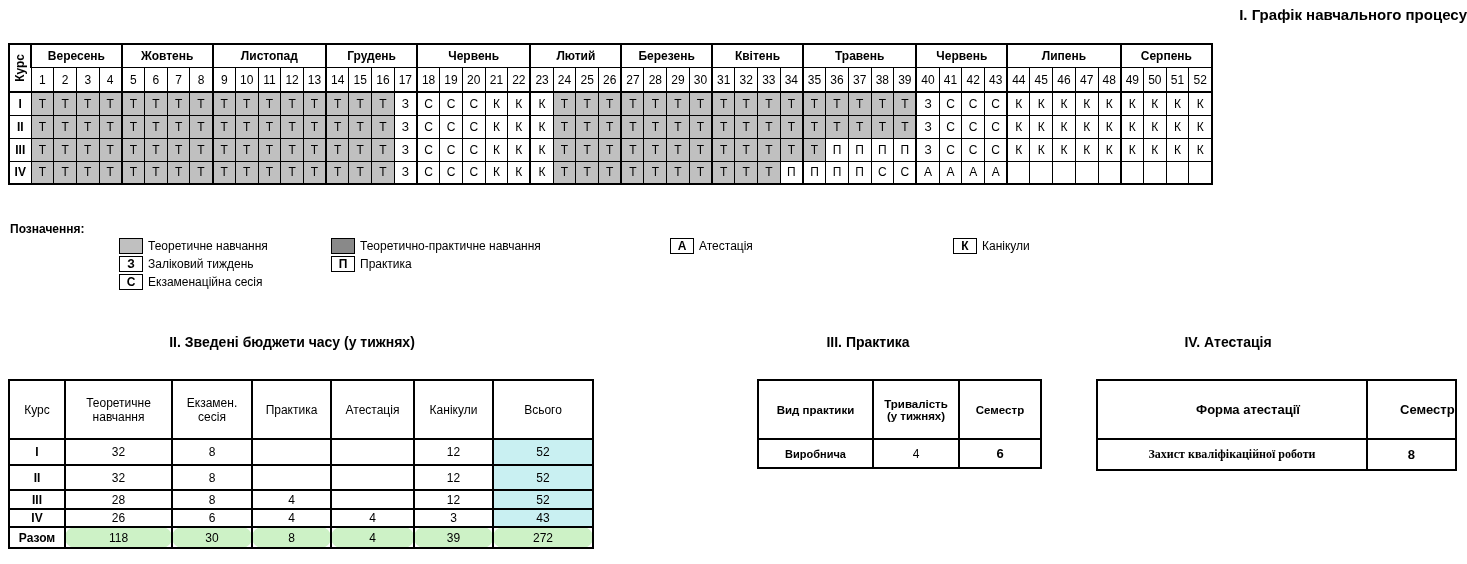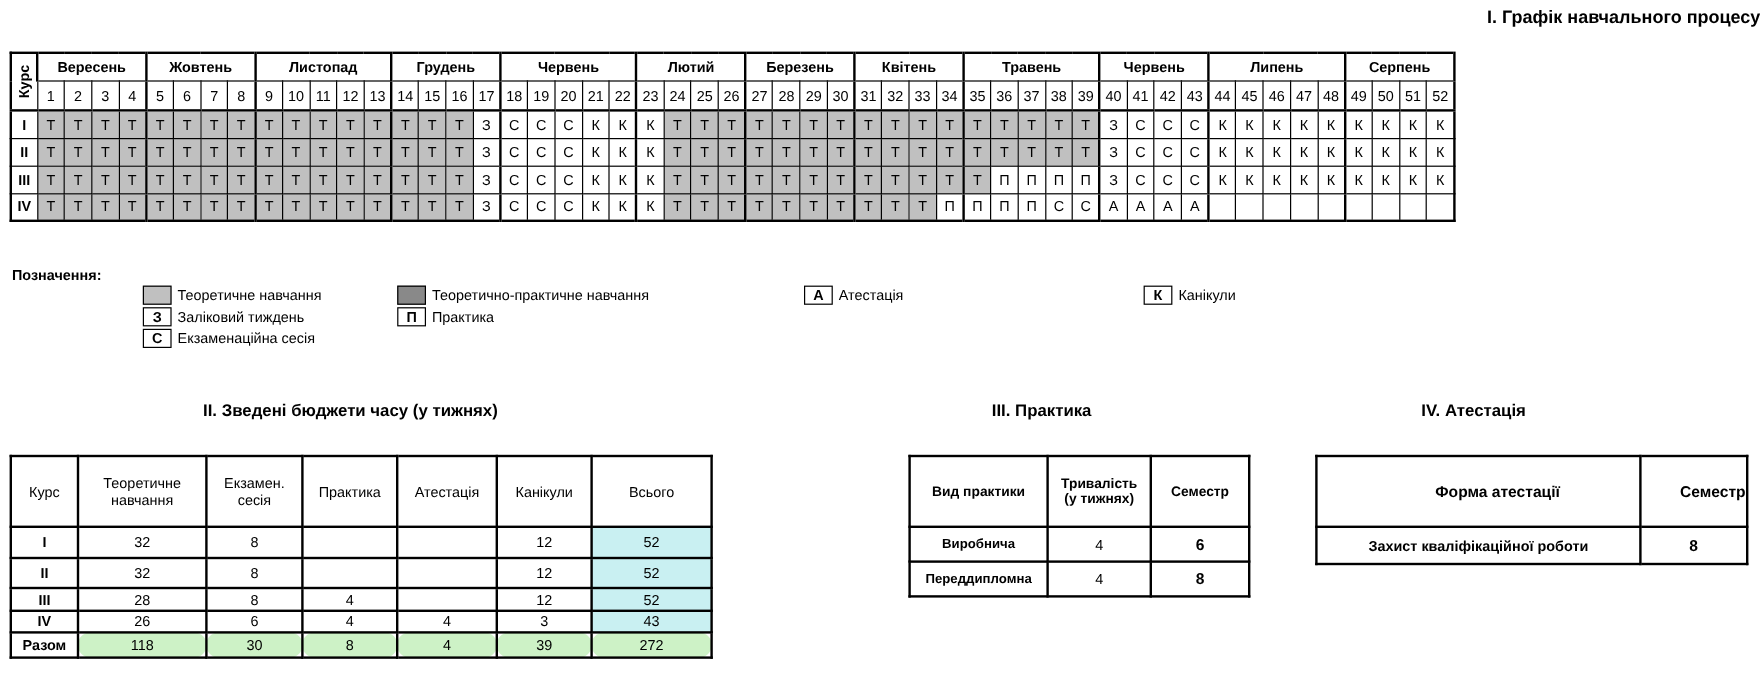--- a/index.html
+++ b/index.html
@@ -58,21 +58,21 @@
   
   #practice-table{left:757px;}
   #practice-table thead th{font-weight:bold;font-size:11.5px;}
   #practice-table tbody tr{height:29px;}
   #practice-table td.plabel{font-weight:bold;font-size:11px;}
   #practice-table td.psem{font-weight:bold;font-size:13px;}
   
   #attestation-table{left:1096px;}
   #attestation-table thead th{font-weight:bold;font-size:13px;padding-left:32px;}
   #attestation-table tbody tr{height:31px;}
-  #attestation-table td.alabel{font-weight:bold;font-size:12px;}
+  #attestation-table td.alabel{font-weight:bold;font-size:12px;font-family:Liberation Serif, serif;}
   #attestation-table td.asem{font-weight:bold;font-size:13px;}
 </style>
 </head>
 <body>
 
 <div id="page">
 
   <div class="main-title">I. Графік навчального процесу</div>
 
   <div id="cal-wrap">
@@ -557,25 +557,20 @@
 (у тижнях)</th>
           <th>Семестр</th>
         </tr>
       </thead>
       <tbody>
         <tr>
           <td class="plabel">Виробнича</td>
           <td class="pnum">4</td>
           <td class="psem">6</td>
         </tr>
-        <tr>
-          <td class="plabel">Переддипломна</td>
-          <td class="pnum">4</td>
-          <td class="psem">8</td>
-        </tr>
       </tbody>
     </table>
 
   <div class="sec-title" id="attestation-title">IV. Атестація</div>
   <table class="dtable" id="attestation-table">
       <colgroup>
         <col style="width: 270px;">
         <col style="width: 83px;">
       </colgroup>
       <thead>

